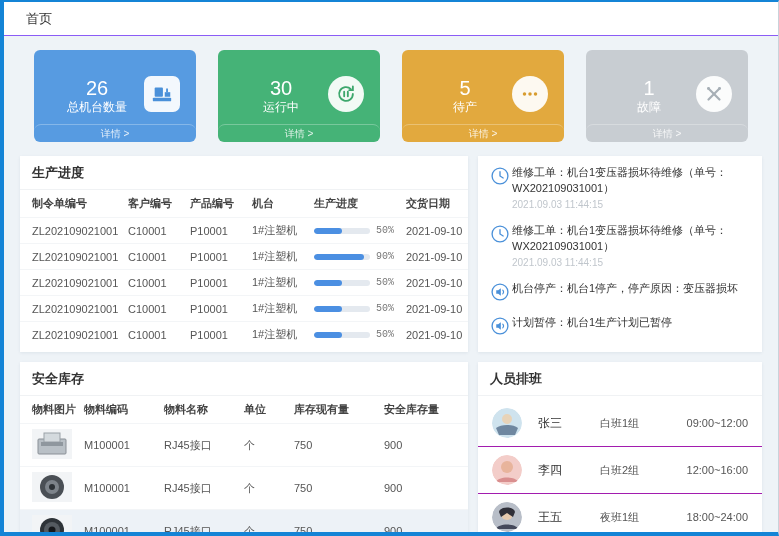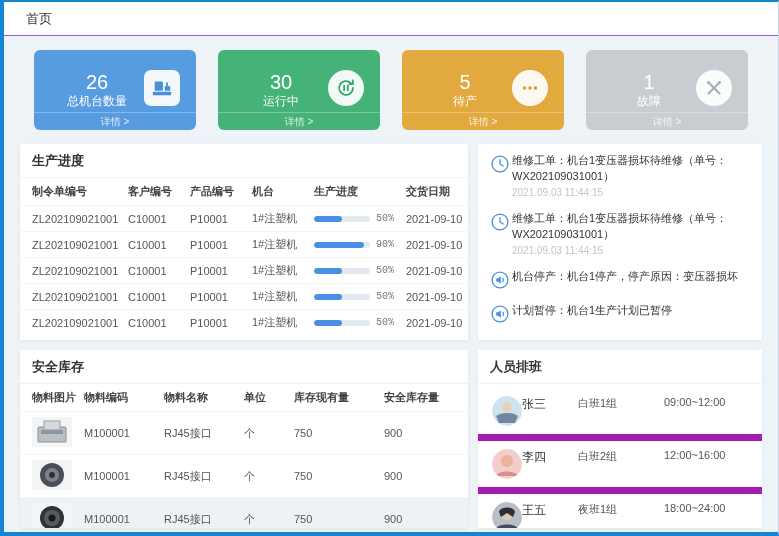--- a/index.html
+++ b/index.html
@@ -23,41 +23,42 @@
     display:flex; align-items:center;
     padding-left:22px;
   }
   .tab-home { font-size:13px; color:#333; cursor:pointer; }
 
   .stats {
     display:flex; gap:22px;
     margin:14px 30px 14px 30px;
   }
   .stat-card {
-    flex:1; height:80px; border-radius:6px;
+    flex:1; height:92px; border-radius:6px;
     color:#fff; position:relative; cursor:pointer;
     display:flex; align-items:center;
     padding:0 16px 8px 16px;
   }
   .stat-left { flex:1; text-align:center; padding-top:8px; }
   .stat-value { font-size:20px; line-height:22px; }
   .stat-label { font-size:12px; }
   .stat-icon {
     width:36px; height:36px; border-radius:50%;
     background:rgba(255,255,255,.93);
     display:flex; align-items:center; justify-content:center;
     flex:none; margin-top:4px;
   }
   .stat-icon.square { border-radius:7px; }
   .stat-detail {
     position:absolute; left:0; right:0; bottom:0;
     height:18px; line-height:17px; text-align:center;
     font-size:10px; color:rgba(255,255,255,.85);
     border-top:1px solid rgba(255,255,255,.28);
     cursor:pointer;
+    border-radius:7px;
   }
 
   .grid {
     margin:0 16px;
     display:grid;
     grid-template-columns:1fr 284px;
     grid-template-rows:196px 178px;
     gap:10px;
   }
   .panel {
@@ -97,24 +98,24 @@
   .notif {
     display:flex; gap:2px; align-items:flex-start;
     padding:7px 12px 6px 12px; cursor:pointer;
   }
   .notif-icon { flex:none; width:20px; height:20px; margin-top:1px; }
   .notif-text { font-size:11px; color:#333; line-height:1.45; }
   .notif-time { font-size:10px; color:#c0c6cc; margin-top:2px; }
 
   .staff-list { padding:4px 0; }
   .staff {
-    display:flex; align-items:flex-start; 
+    display:flex; align-items:center; gap:16px;
     padding:8px 14px; cursor:pointer;
   }
-  .staff + .staff { border-top:7px solid #a21caf; }
+  .staff + .staff { border-top:1px solid #a21caf; }
   .avatar { flex:none; width:30px; height:30px; border-radius:50%; overflow:hidden; }
   .staff-name { width:56px; font-size:12px; color:#333; }
   .staff-shift { width:86px; font-size:11px; color:#555; }
   .staff-time { font-size:11px; color:#555; }
 </style>
 </head>
 <body>
 
 <div class="frame">
 

